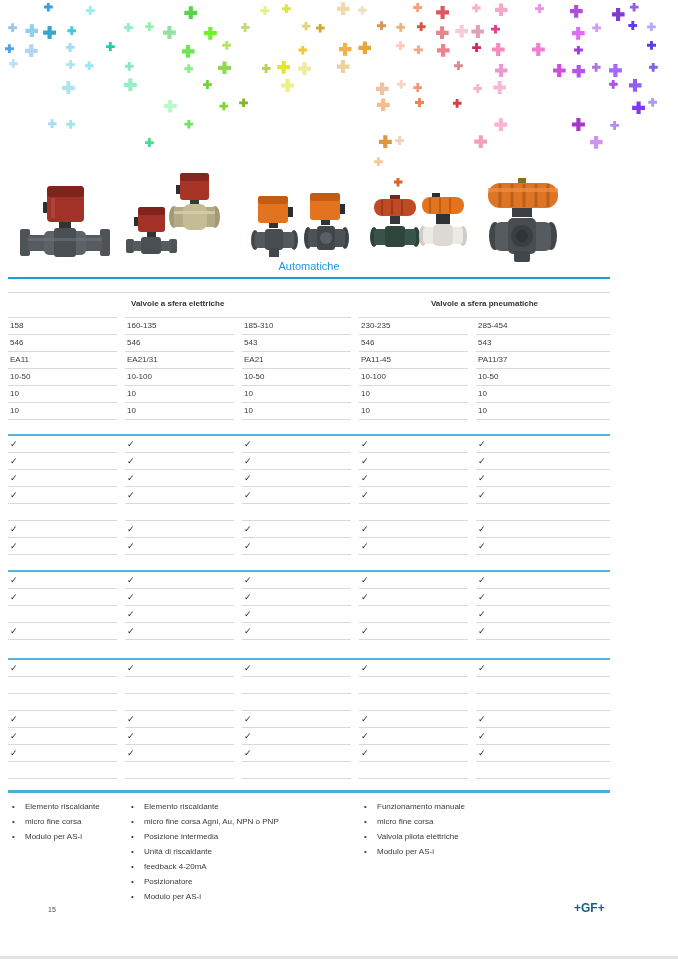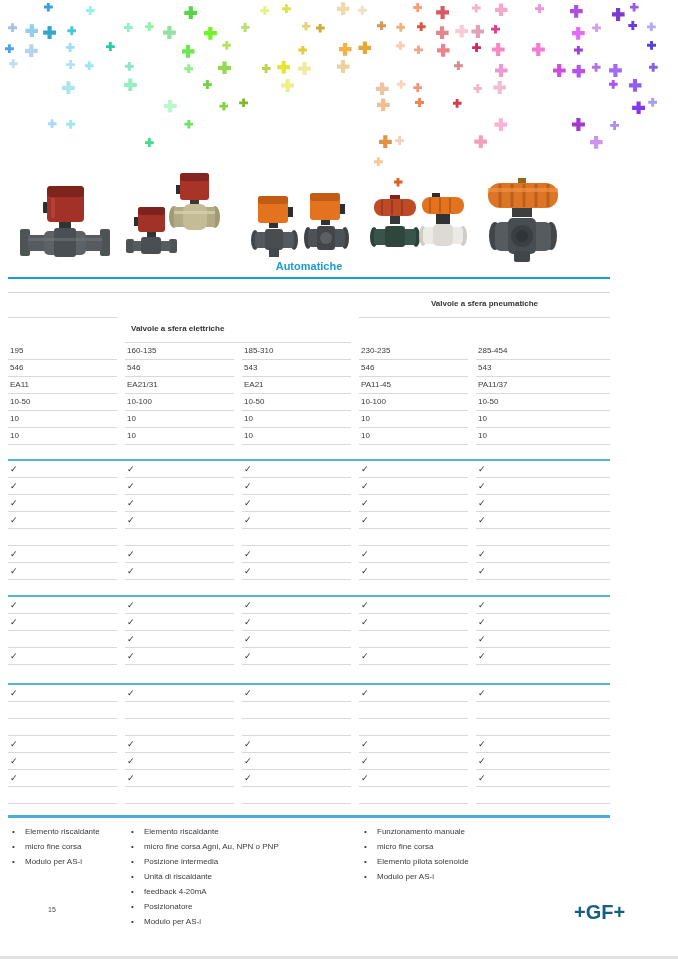--- a/index.html
+++ b/index.html
@@ -13,21 +13,21 @@
   .plus{
     position:absolute;
     clip-path:polygon(34% 0,66% 0,66% 34%,100% 34%,100% 66%,66% 66%,66% 100%,34% 100%,34% 66%,0 66%,0 34%,34% 34%);
   }
   
   #products{position:absolute;left:0;top:163px;width:678px;height:100px;}
   #products svg{position:absolute;}
   
   #sheet{position:absolute;left:8px;top:260px;width:602px;}
   .title{
-    text-align:center;font-size:11px;font-weight:bold;color:var(--accent,#1b9cd8);
+    text-align:center;font-size:11px;font-weight:normal;color:var(--accent,#1b9cd8);
     padding-bottom:4px;border-bottom:2px solid var(--accent,#1b9cd8);height:13px;line-height:13px;
   }
   .gap13{height:13px;}
   .top-rule{border-top:1px solid #d6d6d6;}
   .grid{display:grid;grid-template-columns:109px 109px 109px 109px 1fr;column-gap:8px;}
   .gh-row .gh-cell{
     height:18px;border-bottom:1px solid var(--line,#d9d9d9);
     font-size:8px;font-weight:bold;color:#333;padding-top:6px;box-sizing:content-box;
   }
   .gh-elec{grid-column:2 / span 2;padding-left:6px;}
@@ -42,21 +42,21 @@
   .gap15{height:15px;}
   .gap18{height:18px;}
   .gap11{height:11px;}
   .section{border-top:2px solid var(--ruleblue,#57b4d9);}
   .foot-rule{border-top:3px solid var(--thickblue,#49afd7);padding-top:6px;}
   .fn-grid{display:grid;grid-template-columns:119px 233px 1fr;}
   .fn-item{display:flex;gap:8px;font-size:8px;line-height:15px;color:#3a3a3a;padding-left:4px;}
   .fn-bullet{width:5px;}
   
   #page-number{position:absolute;left:48px;top:906px;font-size:7px;color:#4a4a4a;}
-  #gf-logo{position:absolute;left:574px;top:901px;font-size:20px;font-weight:bold;color:var(--logo,#155f85);letter-spacing:0px;}
+  #gf-logo{position:absolute;left:574px;top:901px;font-size:12px;font-weight:bold;color:var(--logo,#155f85);letter-spacing:0px;}
 </style>
 </head>
 <body>
 
 <div id="page">
 
   <div id="plus-band">
       <div class="plus" style="left: 43.8px; top: 2.5px; width: 9px; height: 9px; background: rgb(20, 143, 215); opacity: 0.85;"></div>
       <div class="plus" style="left: 85.7px; top: 6px; width: 9px; height: 9px; background: rgb(67, 223, 223); opacity: 0.53;"></div>
       <div class="plus" style="left: 184.3px; top: 6.3px; width: 13px; height: 13px; background: rgb(46, 199, 26); opacity: 0.79;"></div>
@@ -262,26 +262,26 @@
       <rect x="36" y="73" width="16" height="11" rx="2" fill="#41464a"></rect>
     </svg>
   </div>
 
   <div id="sheet">
     <div class="title">Automatiche</div>
     <div class="gap13"></div>
     <div class="top-rule"></div>
     <div class="grid gh-row">
       <div class="gh-cell"></div>
+      <div class="gh-cell gh-elec">Valvole a sfera elettriche</div>
       <div class="gh-cell gh-pneu">Valvole a sfera pneumatiche</div>
-      <div class="gh-cell gh-elec">Valvole a sfera elettriche</div>
     </div>
     <div>
         <div class="t-row">
-          <div class="t-cell">195</div>
+          <div class="t-cell">158</div>
           <div class="t-cell">160-135</div>
           <div class="t-cell">185-310</div>
           <div class="t-cell">230-235</div>
           <div class="t-cell">285-454</div>
         </div>
         <div class="t-row">
           <div class="t-cell">546</div>
           <div class="t-cell">546</div>
           <div class="t-cell">543</div>
           <div class="t-cell">546</div>
@@ -504,21 +504,21 @@
             <div class="fn-item">
               <div class="fn-bullet">•</div>
               <div class="fn-text">Funzionamento manuale</div>
             </div>
             <div class="fn-item">
               <div class="fn-bullet">•</div>
               <div class="fn-text">micro fine corsa</div>
             </div>
             <div class="fn-item">
               <div class="fn-bullet">•</div>
-              <div class="fn-text">Elemento pilota solenoide</div>
+              <div class="fn-text">Valvola pilota elettriche</div>
             </div>
             <div class="fn-item">
               <div class="fn-bullet">•</div>
               <div class="fn-text">Modulo per AS-i</div>
             </div>
           </div>
         </div>
     </div>
   </div>
 

